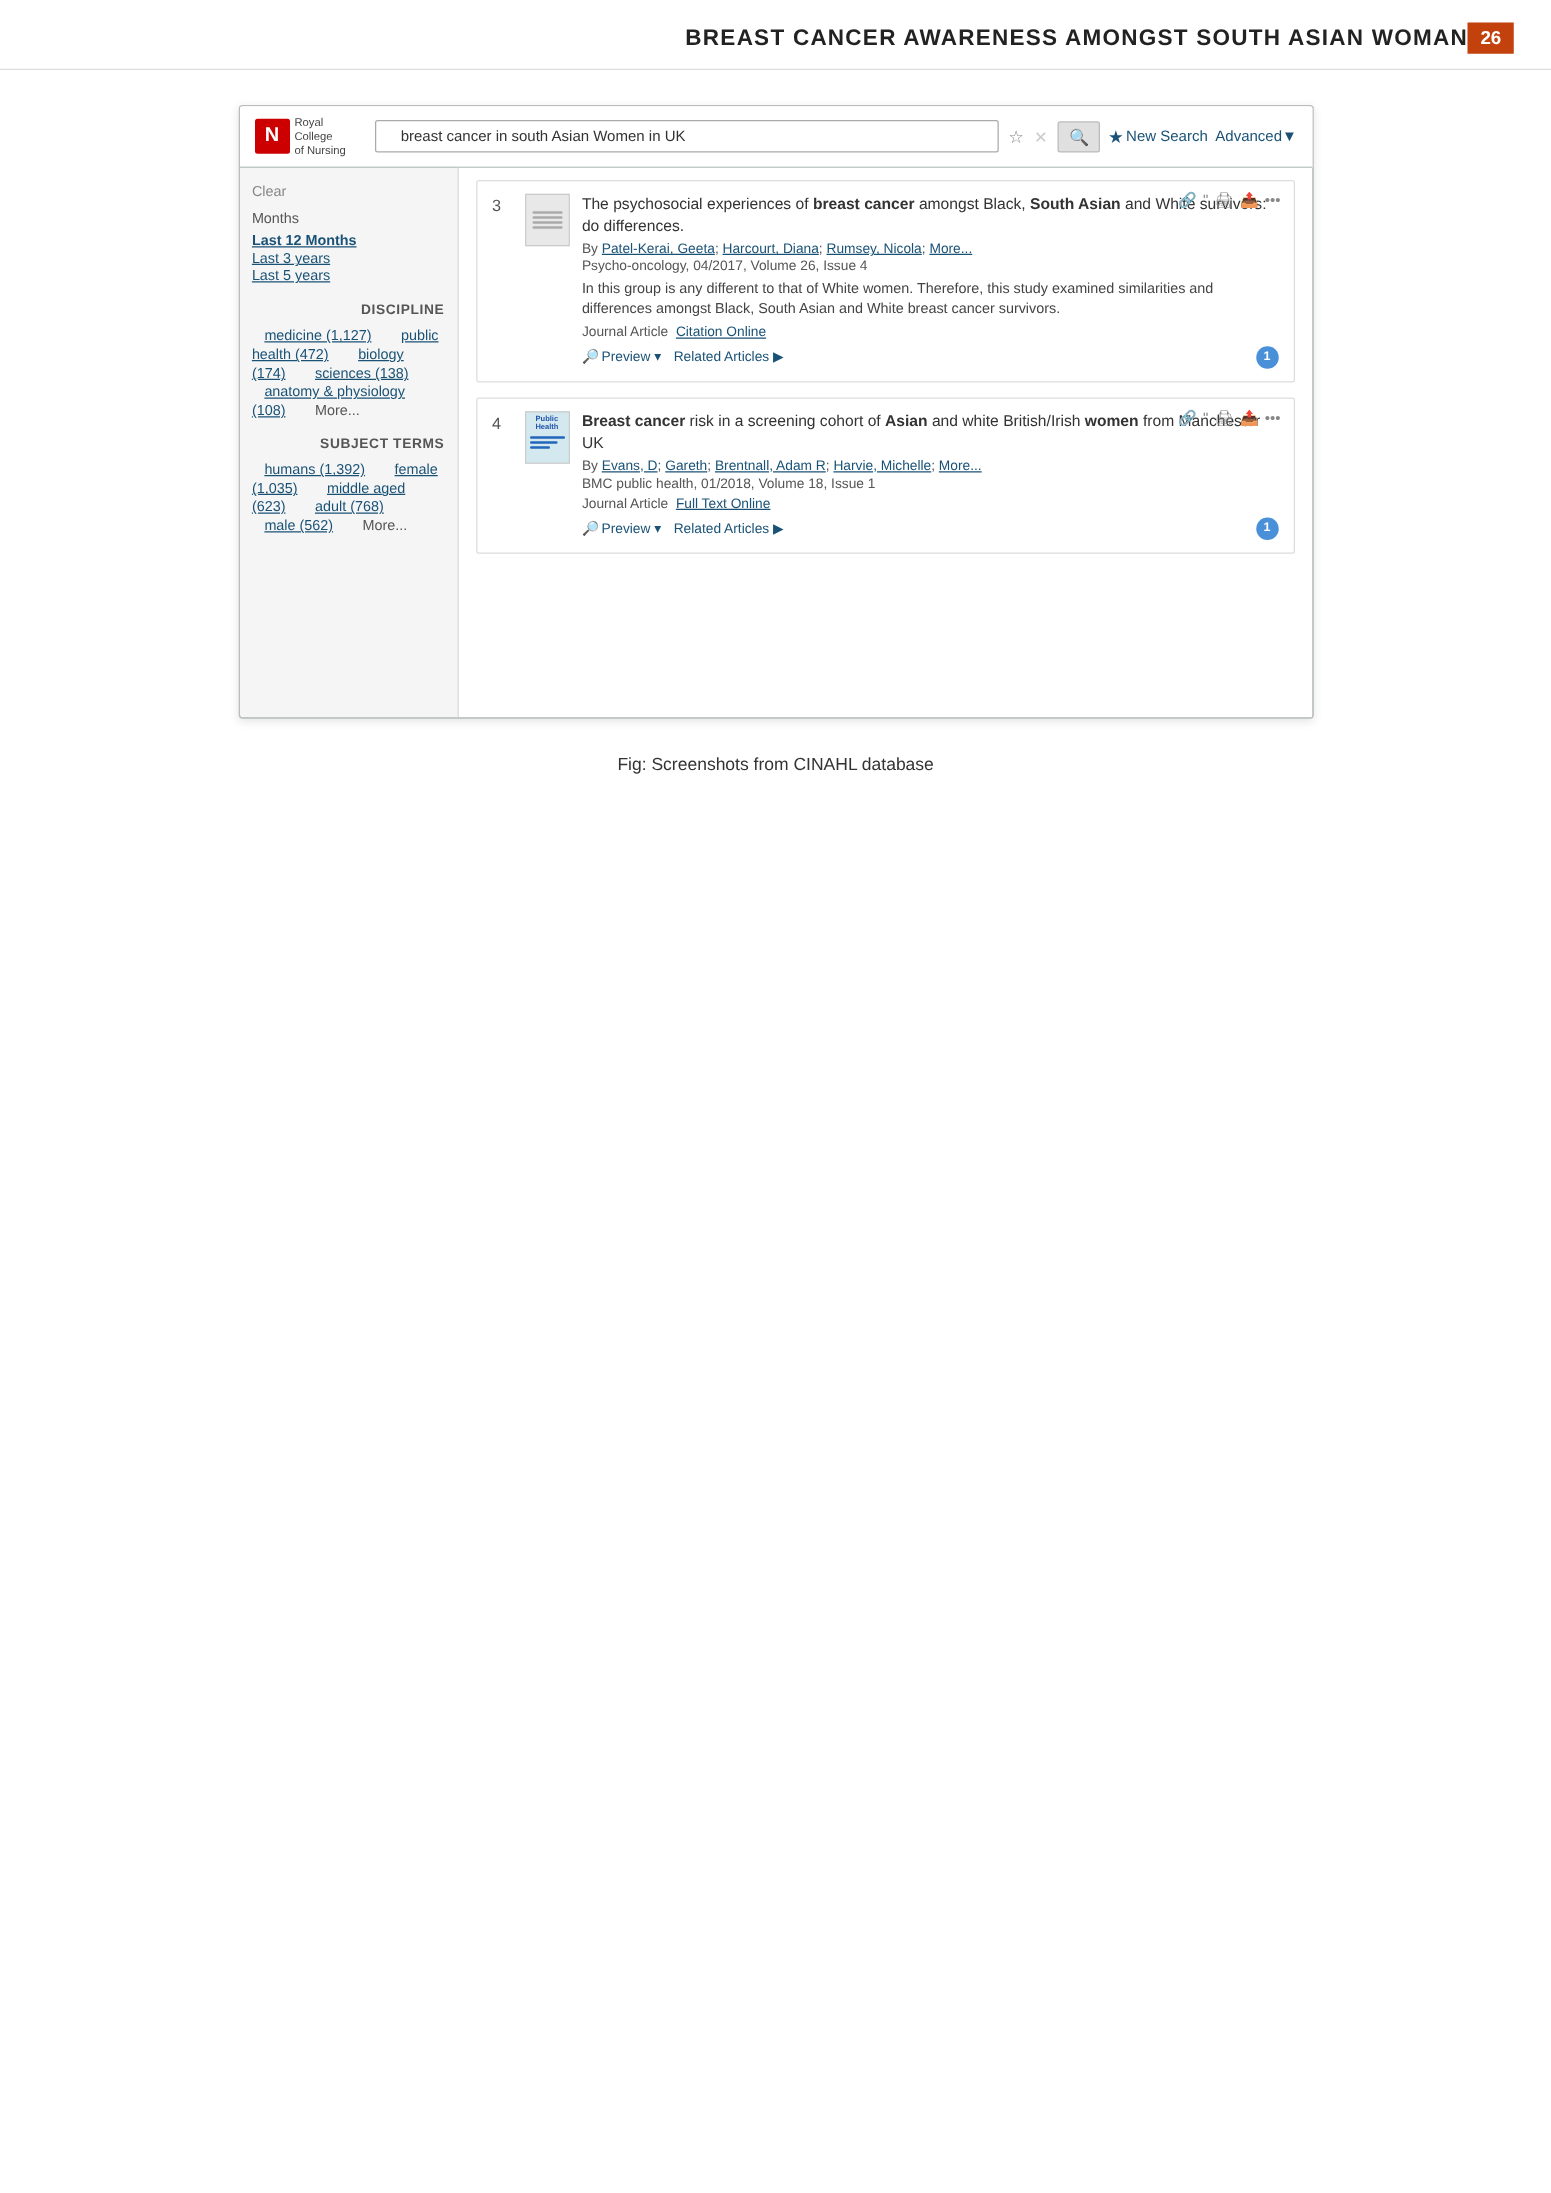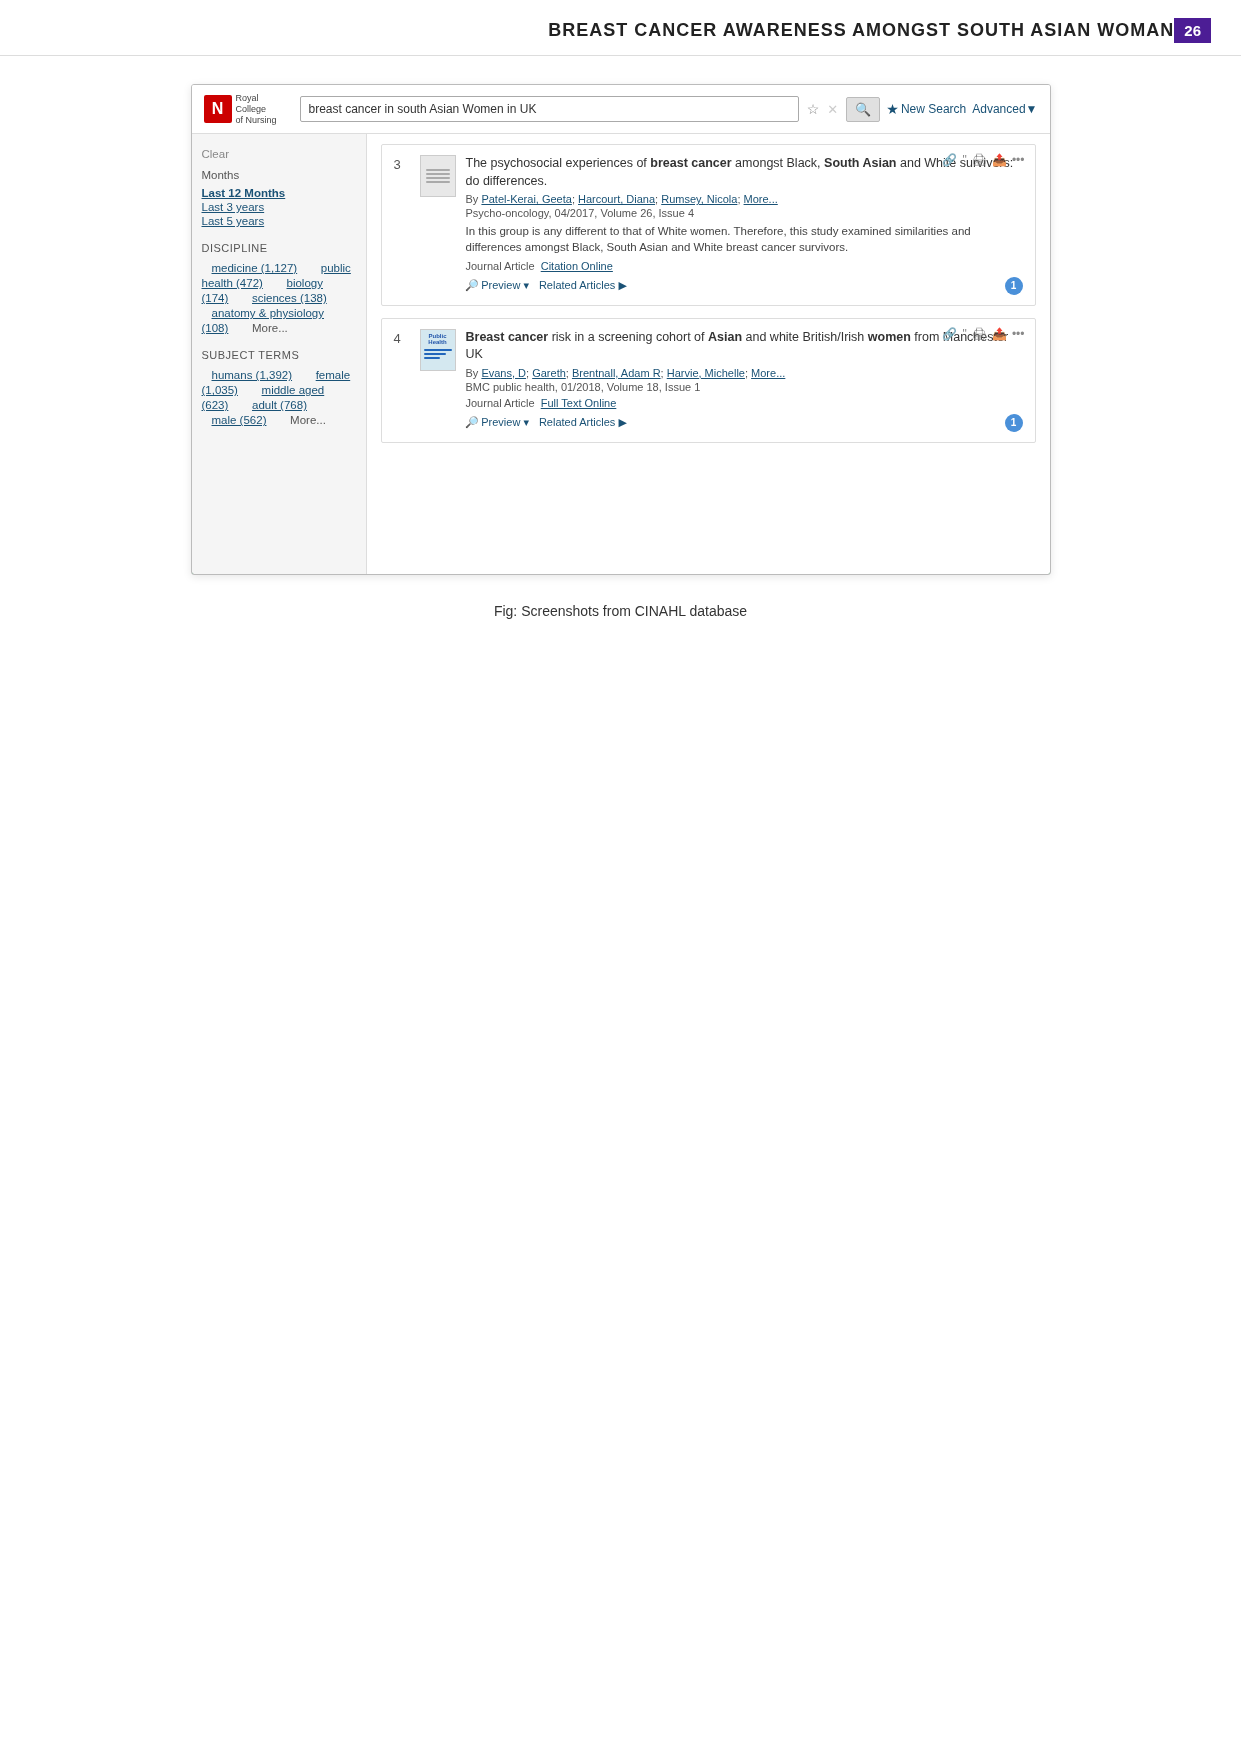--- a/index.html
+++ b/index.html
@@ -18,21 +18,21 @@
       padding: 18px 30px 12px 30px;
       border-bottom: 1px solid #ddd;
     }
     .page-title {
       font-size: 18px;
       font-weight: bold;
       letter-spacing: 1px;
       color: #222;
     }
     .page-number-badge {
-      background: #4c1d95;
+      background: #c2410c;
       color: #fff;
       font-size: 15px;
       font-weight: bold;
       padding: 4px 10px;
       min-width: 36px;
       text-align: center;
     }
 
     
     .screenshot-container {
@@ -75,21 +75,21 @@
     .logo-text {
       font-size: 9px;
       color: #444;
       line-height: 1.2;
       max-width: 50px;
     }
     .search-bar {
       flex: 1;
       border: 1px solid #aaa;
       border-radius: 2px;
-      padding: 5px 8px;
+      padding: 5px 20px;
       font-size: 12px;
       color: #333;
       background: #fff;
     }
     .header-icons {
       display: flex;
       align-items: center;
       gap: 6px;
     }
     .star-icon {
@@ -170,26 +170,27 @@
     }
     .sidebar-clear {
       color: #888;
       font-size: 11.5px;
       cursor: pointer;
       display: block;
       padding: 2px 0;
     }
     .sidebar-heading {
       font-size: 11px;
-      font-weight: normal;
+      font-weight: bold;
       color: #555;
       text-transform: uppercase;
       letter-spacing: 0.5px;
       padding: 6px 10px 2px 10px;
       margin-top: 4px;
+      text-align: right;
     }
     .sidebar-item {
       font-size: 11.5px;
       color: #1a5276;
       padding: 2px 10px;
       cursor: pointer;
       text-decoration: underline;
     }
     .sidebar-more {
       font-size: 11.5px;

